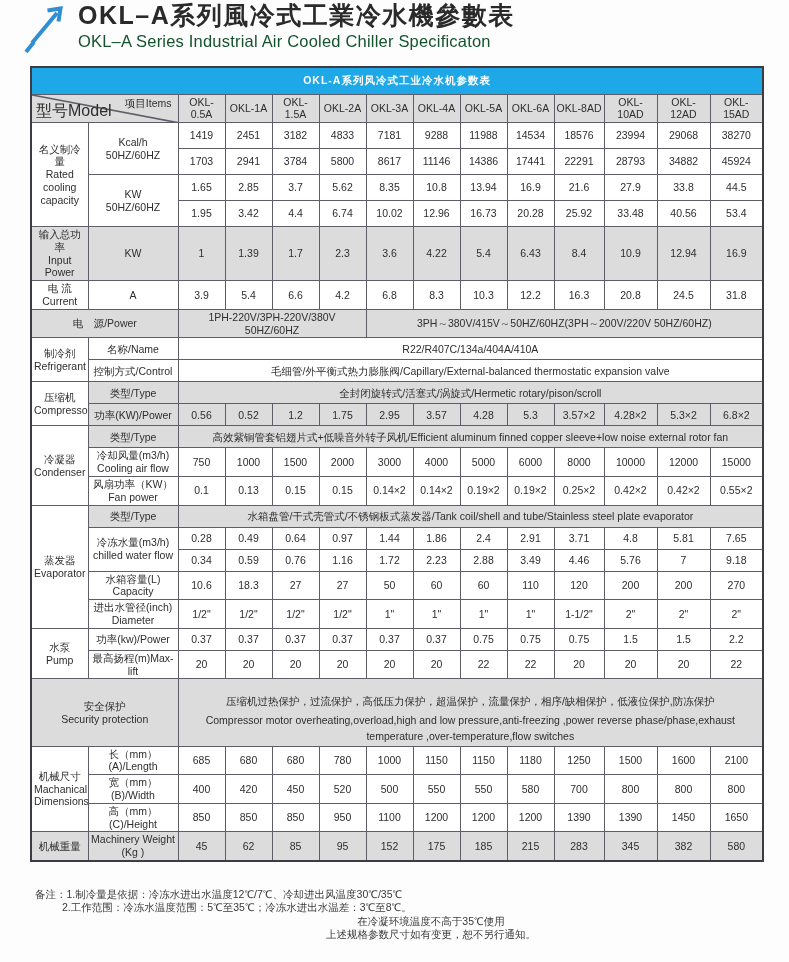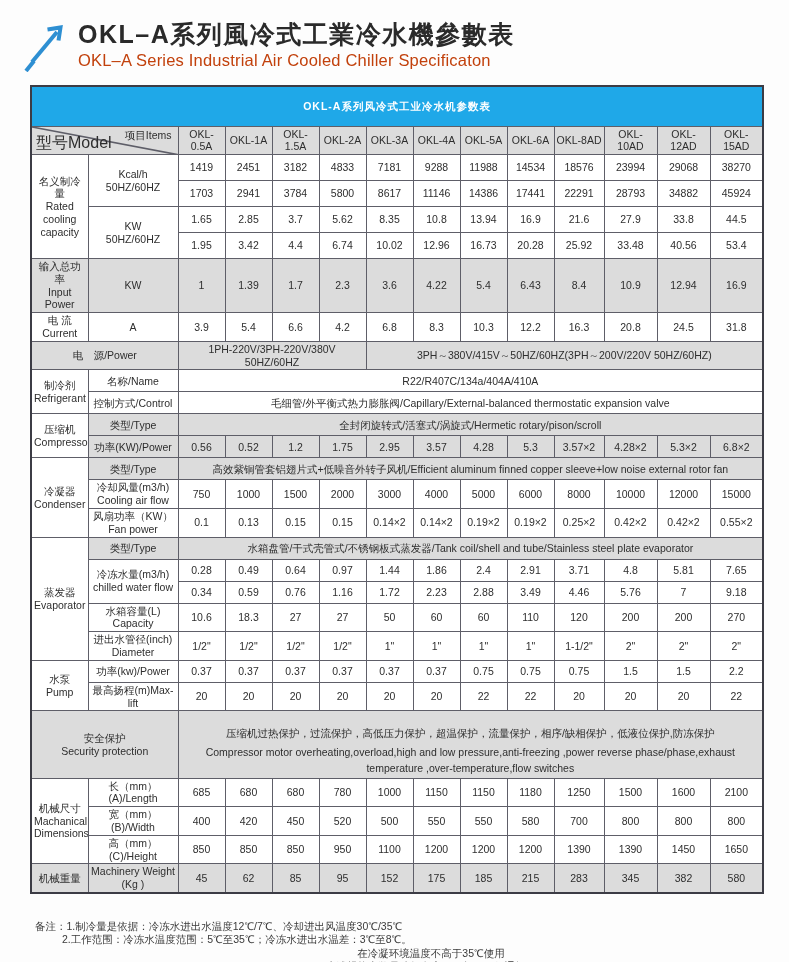--- a/index.html
+++ b/index.html
@@ -2,40 +2,40 @@
 <html><head>
 <meta charset="utf-8">
 <style>
   * { box-sizing: border-box; }
   html,body { margin:0; padding:0; background:#ffffff; }
   .page {
     width:789px; height:962px; background:#fdfdfd; overflow:hidden;
     font-family:"Liberation Sans", sans-serif; color:#2e2e2e;
   }
   
-  .page-header { display:flex; align-items:flex-start; padding:20px 0 0 24px; }
+  .page-header { display:flex; align-items:flex-start; padding:1px 0 0 24px; }
   .logo { width:44px; height:48px; margin-top:4px; flex:0 0 auto; }
   .titles { margin-left:10px; }
   .title-cn { font-size:25px; font-weight:bold; color:#2a2a2a; letter-spacing:1.5px; line-height:1.15; }
-  .title-en { font-size:16.5px; color:#c2410c; margin-top:2px; letter-spacing:0.2px; }
+  .title-en { font-size:16.5px; color:#14532d; margin-top:2px; letter-spacing:0.2px; }
 
   
   table.spec {
     border-collapse:collapse; table-layout:fixed; width:733px;
     margin:13px 0 0 30px; border:2px solid #3c3c45;
   }
   .spec td {
     border:1px solid #5e5e68; background:#ffffff;
     font-size:10.5px; line-height:1.22; text-align:center; vertical-align:middle;
     padding:1px 2px; overflow:hidden;
   }
   .spec tr { height:22px; }
   .spec tr.r26 { height:26px; }
   .spec tr.r24 { height:24px; }
-  .spec tr.r27 { height:40px;margin-top:16px; }
+  .spec tr.r27 { height:27px;margin-top:16px; }
   .spec tr.r58 { height:58px; }
   .spec tr.r40 { height:24px; }
   .g { background:#dcdcdc !important; }
   .banner-cell {
     background:#1fa8e8 !important; color:#ffffff; font-weight:bold;
     font-size:17px; letter-spacing:1px;
   }
   .ml { white-space:pre-line; }
   .corner { position:relative; padding:0; }
   .corner svg { position:absolute; left:0; top:0; width:100%; height:100%; }

